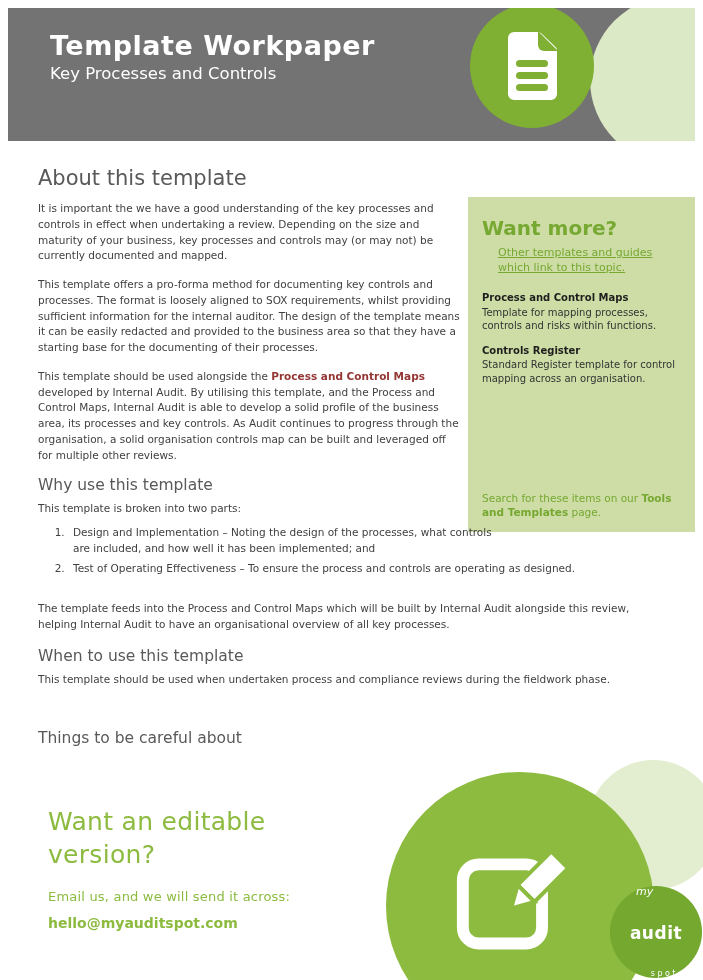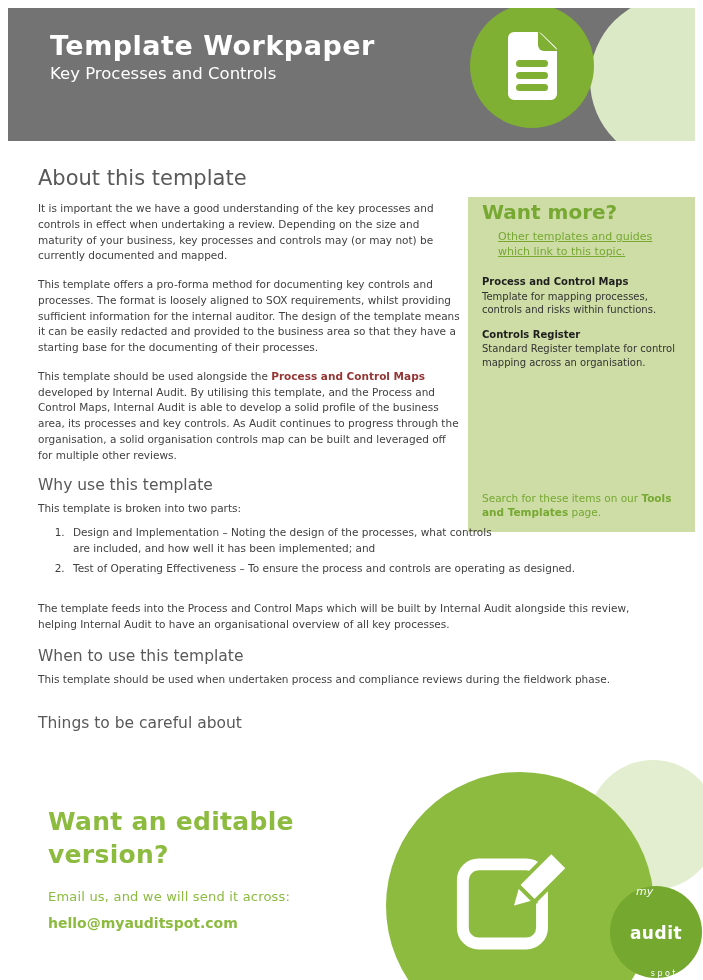--- a/index.html
+++ b/index.html
@@ -17,41 +17,41 @@
 
   
   .h-gray{color:#595959;font-weight:400;margin:0;}
   .about{position:absolute;left:38px;top:166px;width:422px;}
   .about h2{font-size:21px;margin:0 0 11px;}
   p.body, li.body{font-size:10.5px;line-height:1.5;color:#3F3F3F;margin:0 0 13px;}
   .maroon{font-weight:bold;color:#943634;}
 
   
   .sidebar{position:absolute;left:468px;top:197px;width:227px;height:335px;background:#CDDDA5;
-           box-sizing:border-box;padding:3px 14px;}
+           box-sizing:border-box;padding:19px 14px;}
   .sidebar h3{margin:0 0 6px;font-size:20px;font-weight:bold;color:#76A832;}
   .sidebar .sub{font-size:11px;line-height:1.32;color:#76A832;margin:0 16px 16px;text-decoration:underline;}
   .sb-title{font-size:10px;font-weight:bold;color:#1e1e1e;line-height:1.35;}
   .sb-desc{font-size:10px;color:#333;line-height:1.35;margin:1px 0 11px;}
   .sb-search{position:absolute;left:14px;right:14px;bottom:12px;font-size:10.5px;line-height:1.4;color:#76A832;}
   .sb-search b{font-weight:bold;}
 
   
   .why{position:absolute;left:38px;top:476px;width:632px;}
   .why h4,.when h4,.careful h4{font-size:15.5px;margin:0 0 7px;}
   .why ol{margin:2px 0 0 14px;padding:0 0 0 16px;}
   .why li{font-size:10.5px;line-height:1.5;color:#3F3F3F;margin:0 0 5px;padding-left:5px;}
   .why li.first{max-width:420px;}
   .why .outro{margin-top:24px;}
   .when{position:absolute;left:38px;top:647px;width:640px;}
-  .careful{position:absolute;left:38px;top:714px;width:636px;}
+  .careful{position:absolute;left:38px;top:729px;width:636px;}
 
   
   .footer-text{position:absolute;left:48px;top:806px;width:300px;}
-  .footer-heading{font-size:25px;font-weight:bold;color:#8CBB3F;line-height:1.3;width:250px;letter-spacing:.3px;}
+  .footer-heading{font-size:25px;font-weight:normal;color:#8CBB3F;line-height:1.3;width:250px;letter-spacing:.3px;}
   .footer-line1{margin-top:18px;font-size:13px;color:#8CBB3F;letter-spacing:.2px;}
   .footer-email{margin-top:11px;font-size:14px;font-weight:bold;color:#8CBB3F;}
 
   
   .pale-circle-2{position:absolute;left:588px;top:760px;width:130px;height:130px;border-radius:50%;background:#E2EECF;}
   .big-circle{position:absolute;left:386px;top:772px;width:268px;height:268px;border-radius:50%;background:#8CBB3F;
               display:flex;align-items:center;justify-content:center;}
   .big-circle svg{margin:-20px 0 0 -14px;}
   .logo-circle{position:absolute;left:610px;top:886px;width:92px;height:92px;border-radius:50%;background:#74A82E;
                color:#fff;display:flex;flex-direction:column;align-items:center;justify-content:space-between;line-height:1.05;}

